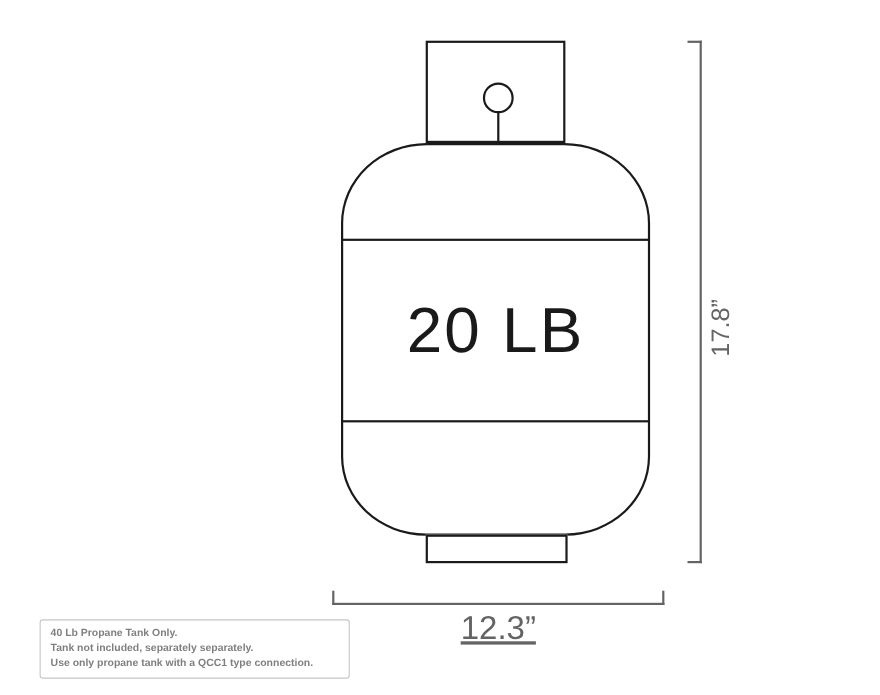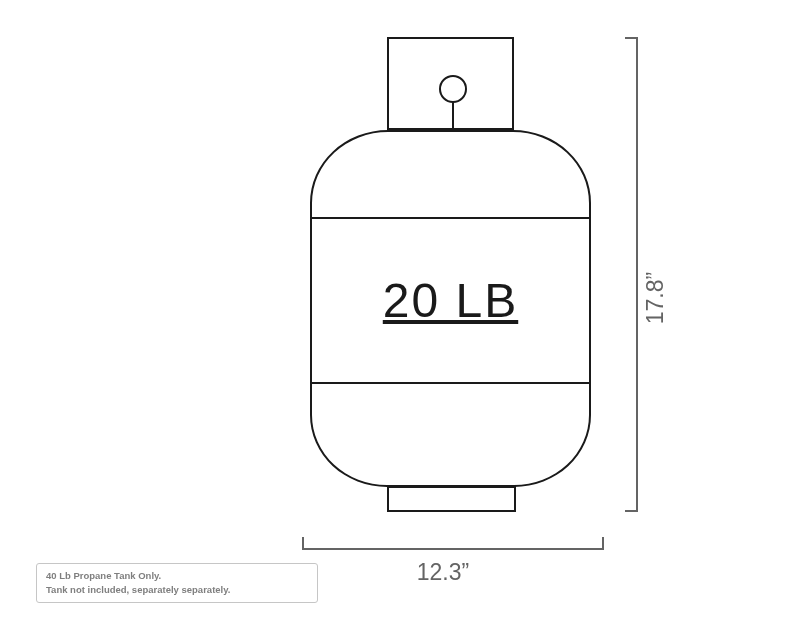--- a/index.html
+++ b/index.html
@@ -48,23 +48,22 @@
     left: 311px; top: 217px; width: 279px; height: 2px;
     background: var(--outline);
   }
   .band-line-bottom {
     left: 311px; top: 382px; width: 279px; height: 2px;
     background: var(--outline);
   }
   .tank-label {
     left: 310px; top: 219px; width: 281px; height: 163px;
     display: flex; align-items: center; justify-content: center;
-    font-size: 48px; font-weight: 200; letter-spacing: 2px;
+    font-size: 58px; font-weight: 200; letter-spacing: 2px;
     color: var(--outline);
-    text-decoration: underline;
   }
   .tank-foot {
     left: 387px; top: 486px; width: 129px; height: 26px;
     border: 2px solid var(--outline);
     background: var(--background);
   }
 
   
   .height-dim-line   { left: 636px; top: 37px;  width: 2px;  height: 475px; background: var(--dimension-line); }
   .height-tick-top   { left: 625px; top: 37px;  width: 13px; height: 2px;   background: var(--dimension-line); }
@@ -74,23 +73,23 @@
     line-height: 30px; text-align: center;
     font-size: 23px; color: var(--dimension-text);
     transform: rotate(-90deg);
   }
 
   
   .width-dim-line   { left: 302px; top: 548px; width: 302px; height: 2px;  background: var(--dimension-line); }
   .width-tick-left  { left: 302px; top: 537px; width: 2px;   height: 13px; background: var(--dimension-line); }
   .width-tick-right { left: 602px; top: 537px; width: 2px;   height: 13px; background: var(--dimension-line); }
   .width-dim-label {
-    left: 393px; top: 559px; width: 100px; height: 26px;
+    left: 403px; top: 559px; width: 100px; height: 26px;
     line-height: 26px; text-align: center;
-    font-size: 23px; color: var(--dimension-text);
+    font-size: 30px; color: var(--dimension-text); text-decoration: underline;
   }
 
   
   .note-box {
     left: 36px; top: 563px; width: 282px;
     border: 1px solid var(--note-border);
     border-radius: 3px;
     padding: 5px 9px 6px 9px;
     background: var(--background);
   }
@@ -122,15 +121,16 @@
   <div class="abs height-dim-label">17.8”</div>
 
   <div class="abs width-dim-line"></div>
   <div class="abs width-tick-left"></div>
   <div class="abs width-tick-right"></div>
   <div class="abs width-dim-label">12.3”</div>
 
   <div class="abs note-box">
     <div class="note-line">40 Lb Propane Tank Only.</div>
     <div class="note-line">Tank not included, separately separately.</div>
+    <div class="note-line">Use only propane tank with a QCC1 type connection.</div>
   </div>
 
 </div>
 
 </body></html>

